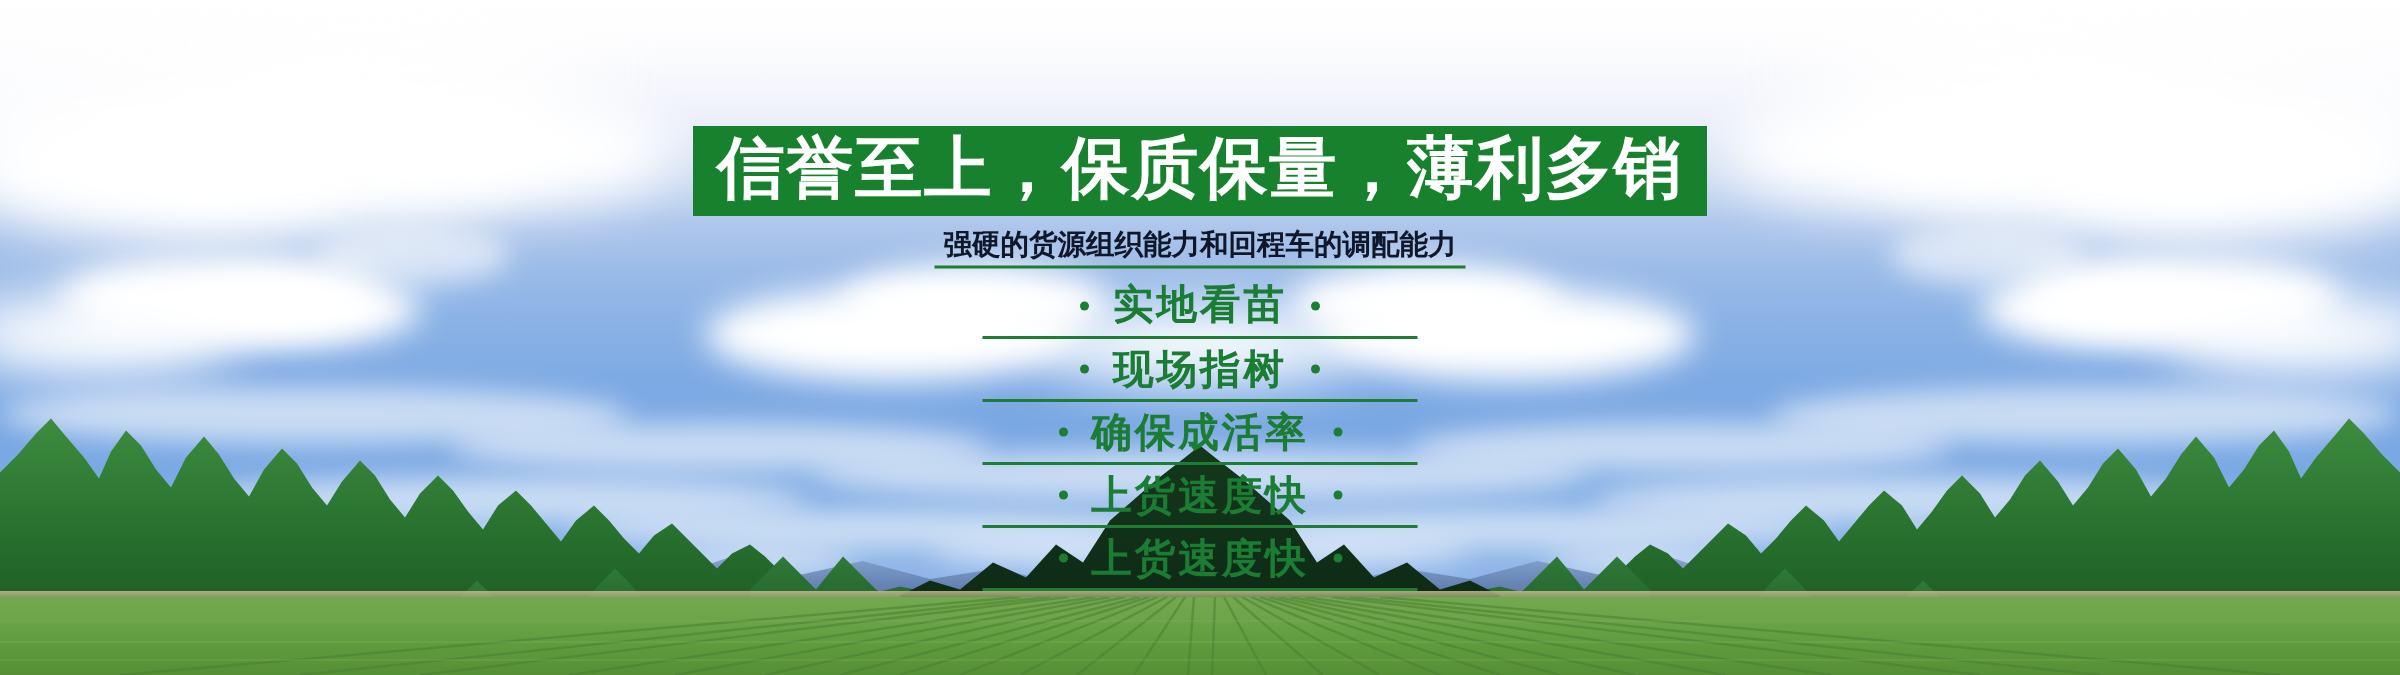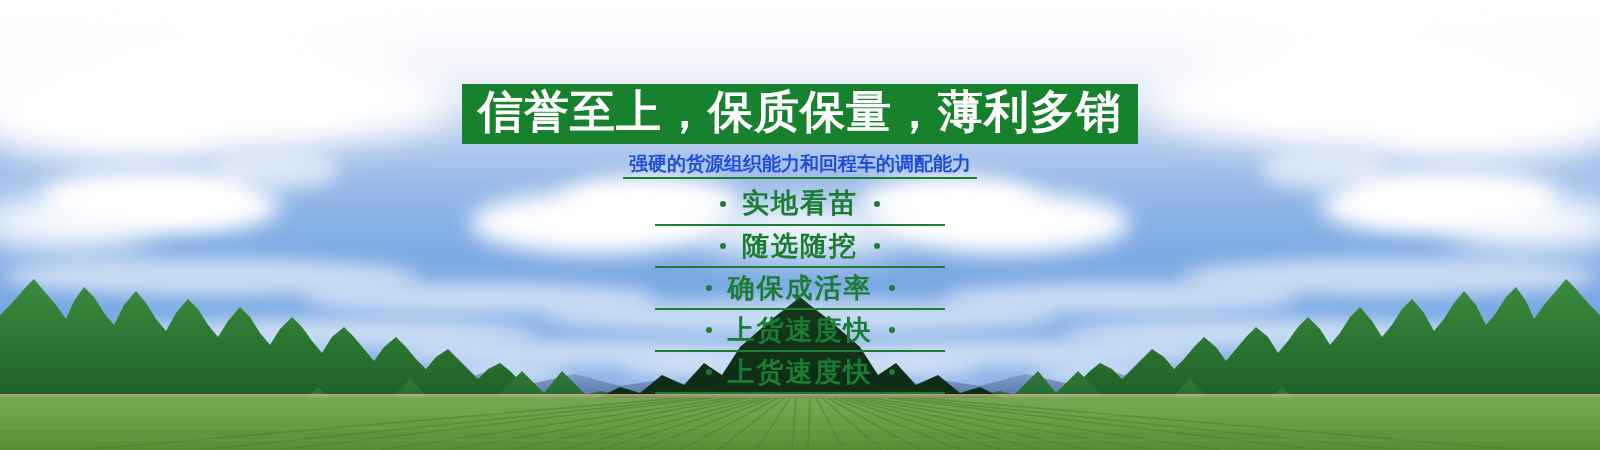--- a/index.html
+++ b/index.html
@@ -158,21 +158,21 @@
     letter-spacing:1px;
     color:#ffffff;
     white-space:nowrap;
     line-height:1.06;
   }
 
   .subtitle {
     margin-top:8px;
     font-size:19px;
     font-weight:bold;
-    color:#1d4ed8;
+    color:#0f172a;
     white-space:nowrap;
     border-bottom:2px solid #1c7d33;
     padding:0 6px 3px 6px;
     line-height:1.2;
   }
 
   .list {
     margin-top:8px;
     display:flex; flex-direction:column; align-items:center;
   }
@@ -427,21 +427,21 @@
     <div class="list">
 
       <div class="list-item">
         <span class="dot"></span>
         <span class="item-text">实地看苗</span>
         <span class="dot"></span>
       </div>
 
       <div class="list-item">
         <span class="dot"></span>
-        <span class="item-text">随选随挖</span>
+        <span class="item-text">现场指树</span>
         <span class="dot"></span>
       </div>
 
       <div class="list-item">
         <span class="dot"></span>
         <span class="item-text">确保成活率</span>
         <span class="dot"></span>
       </div>
 
       <div class="list-item">

